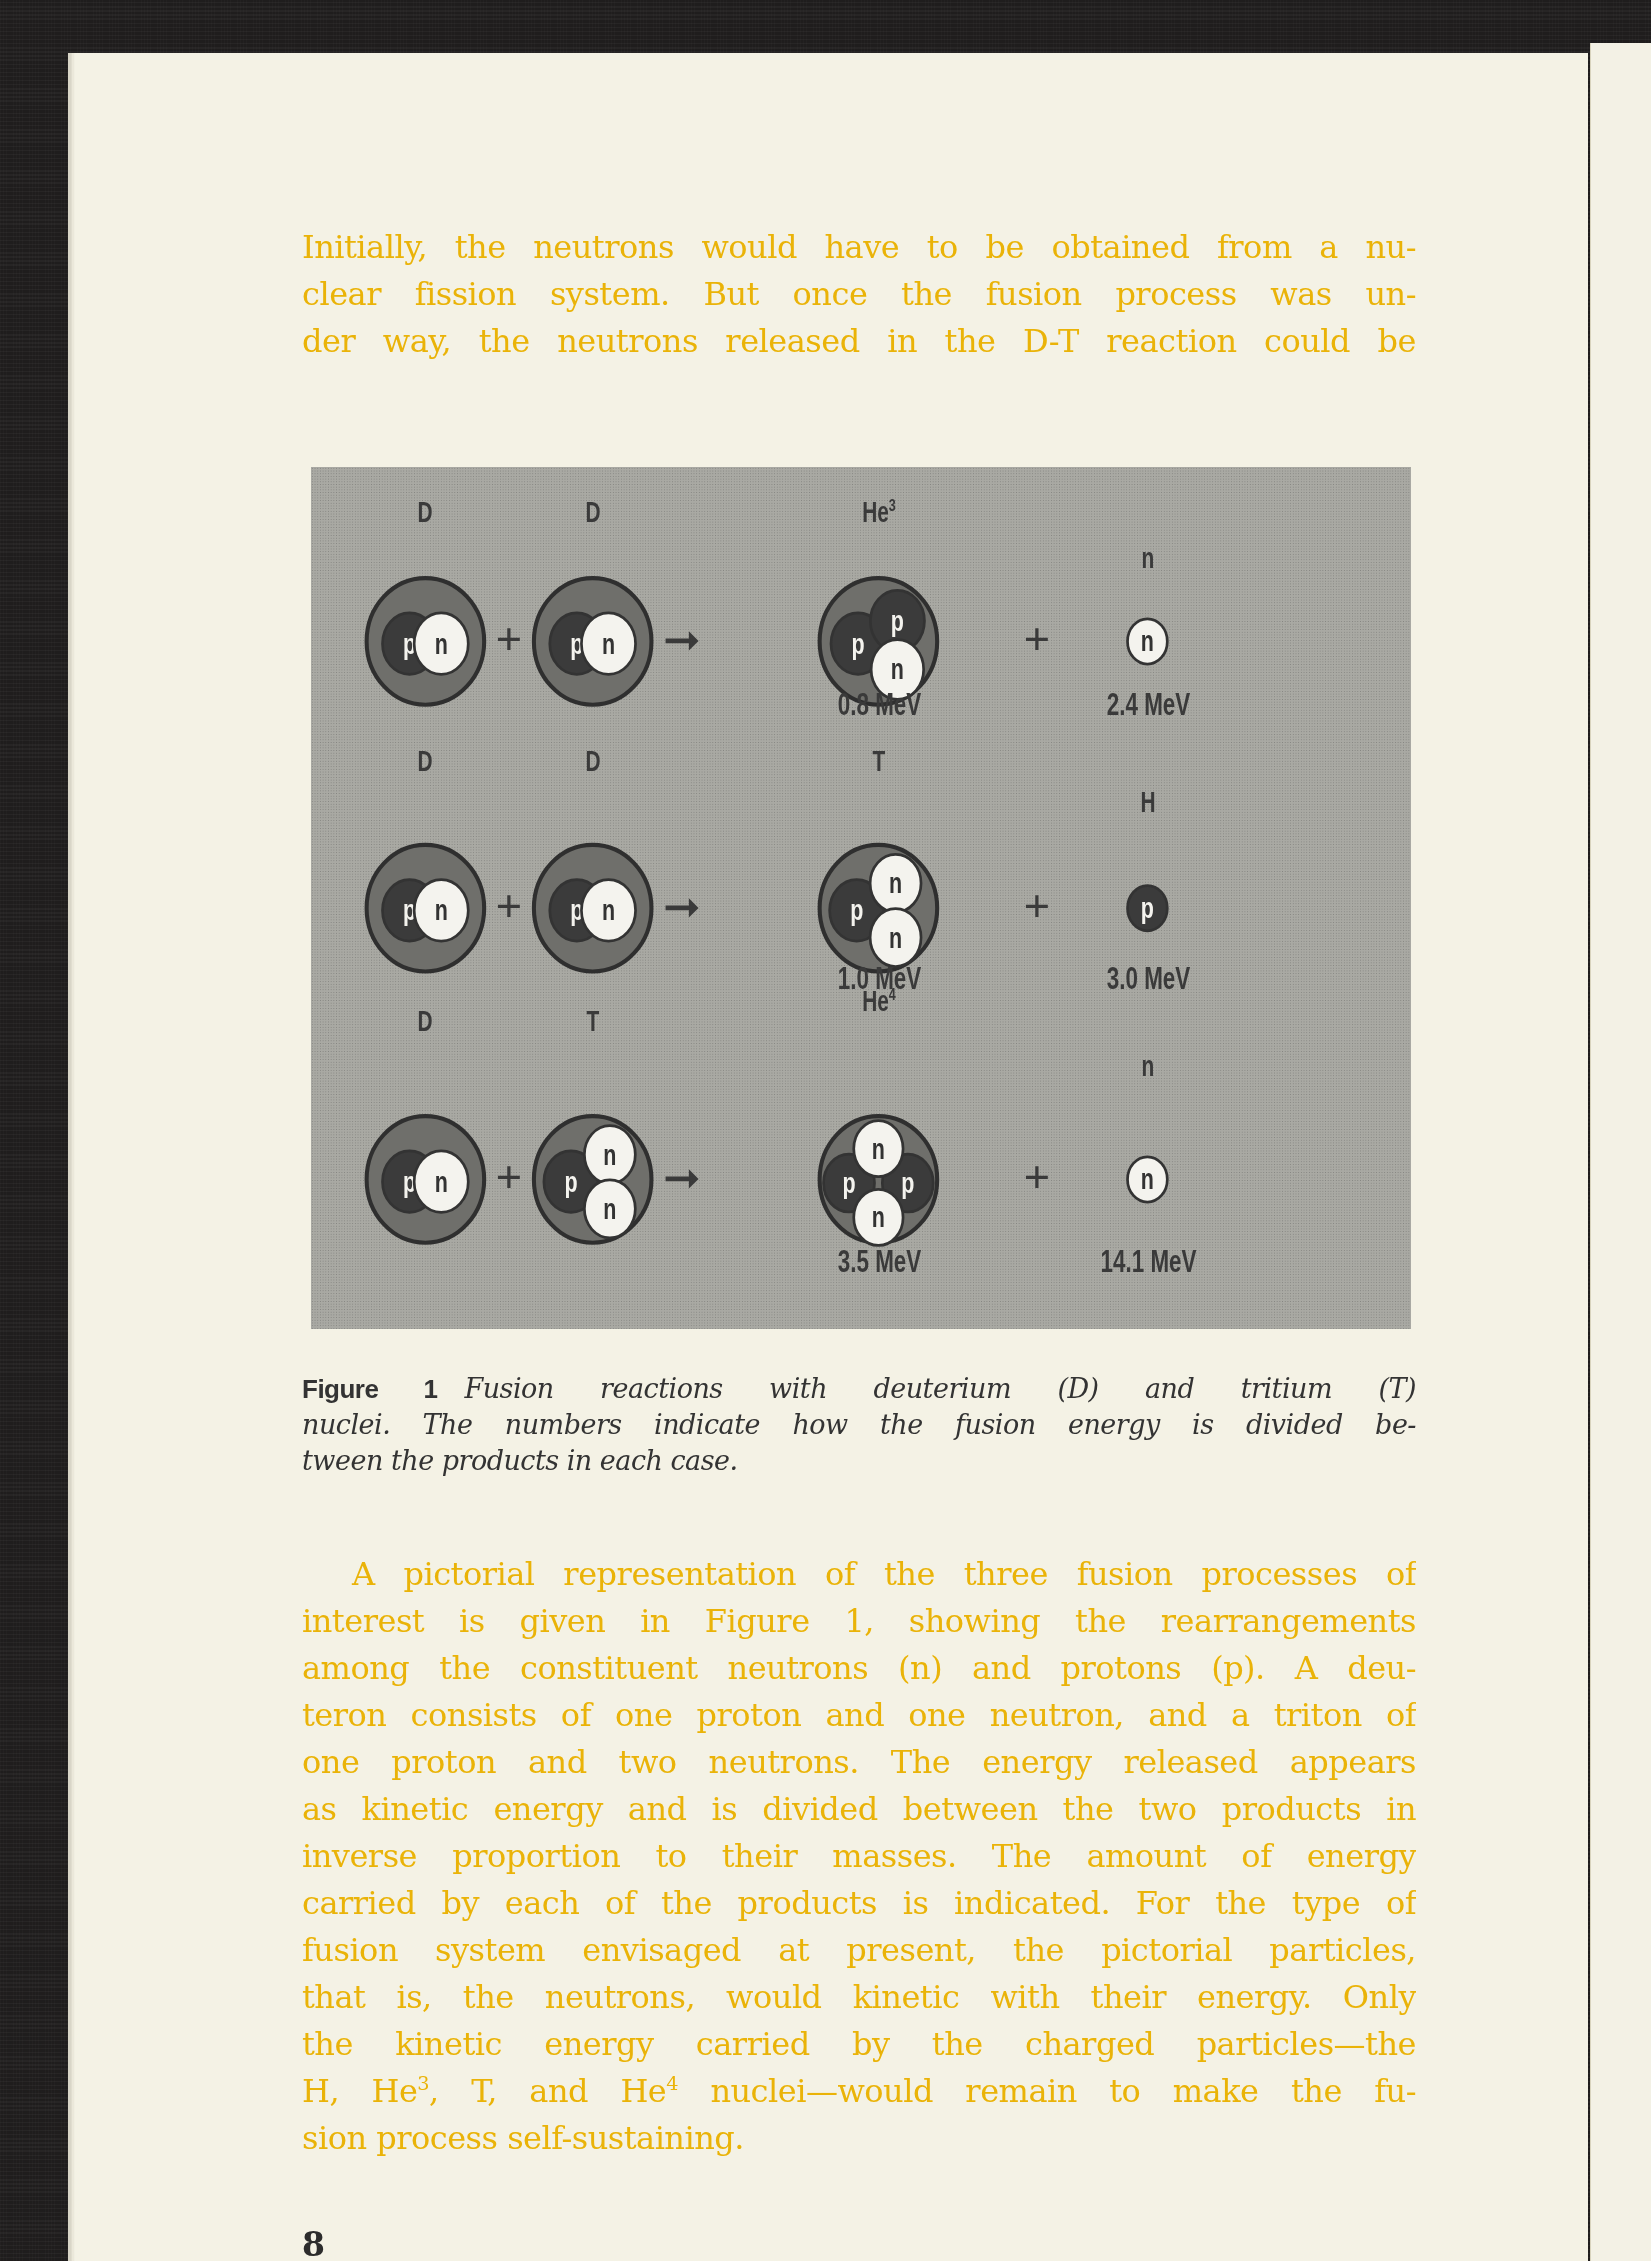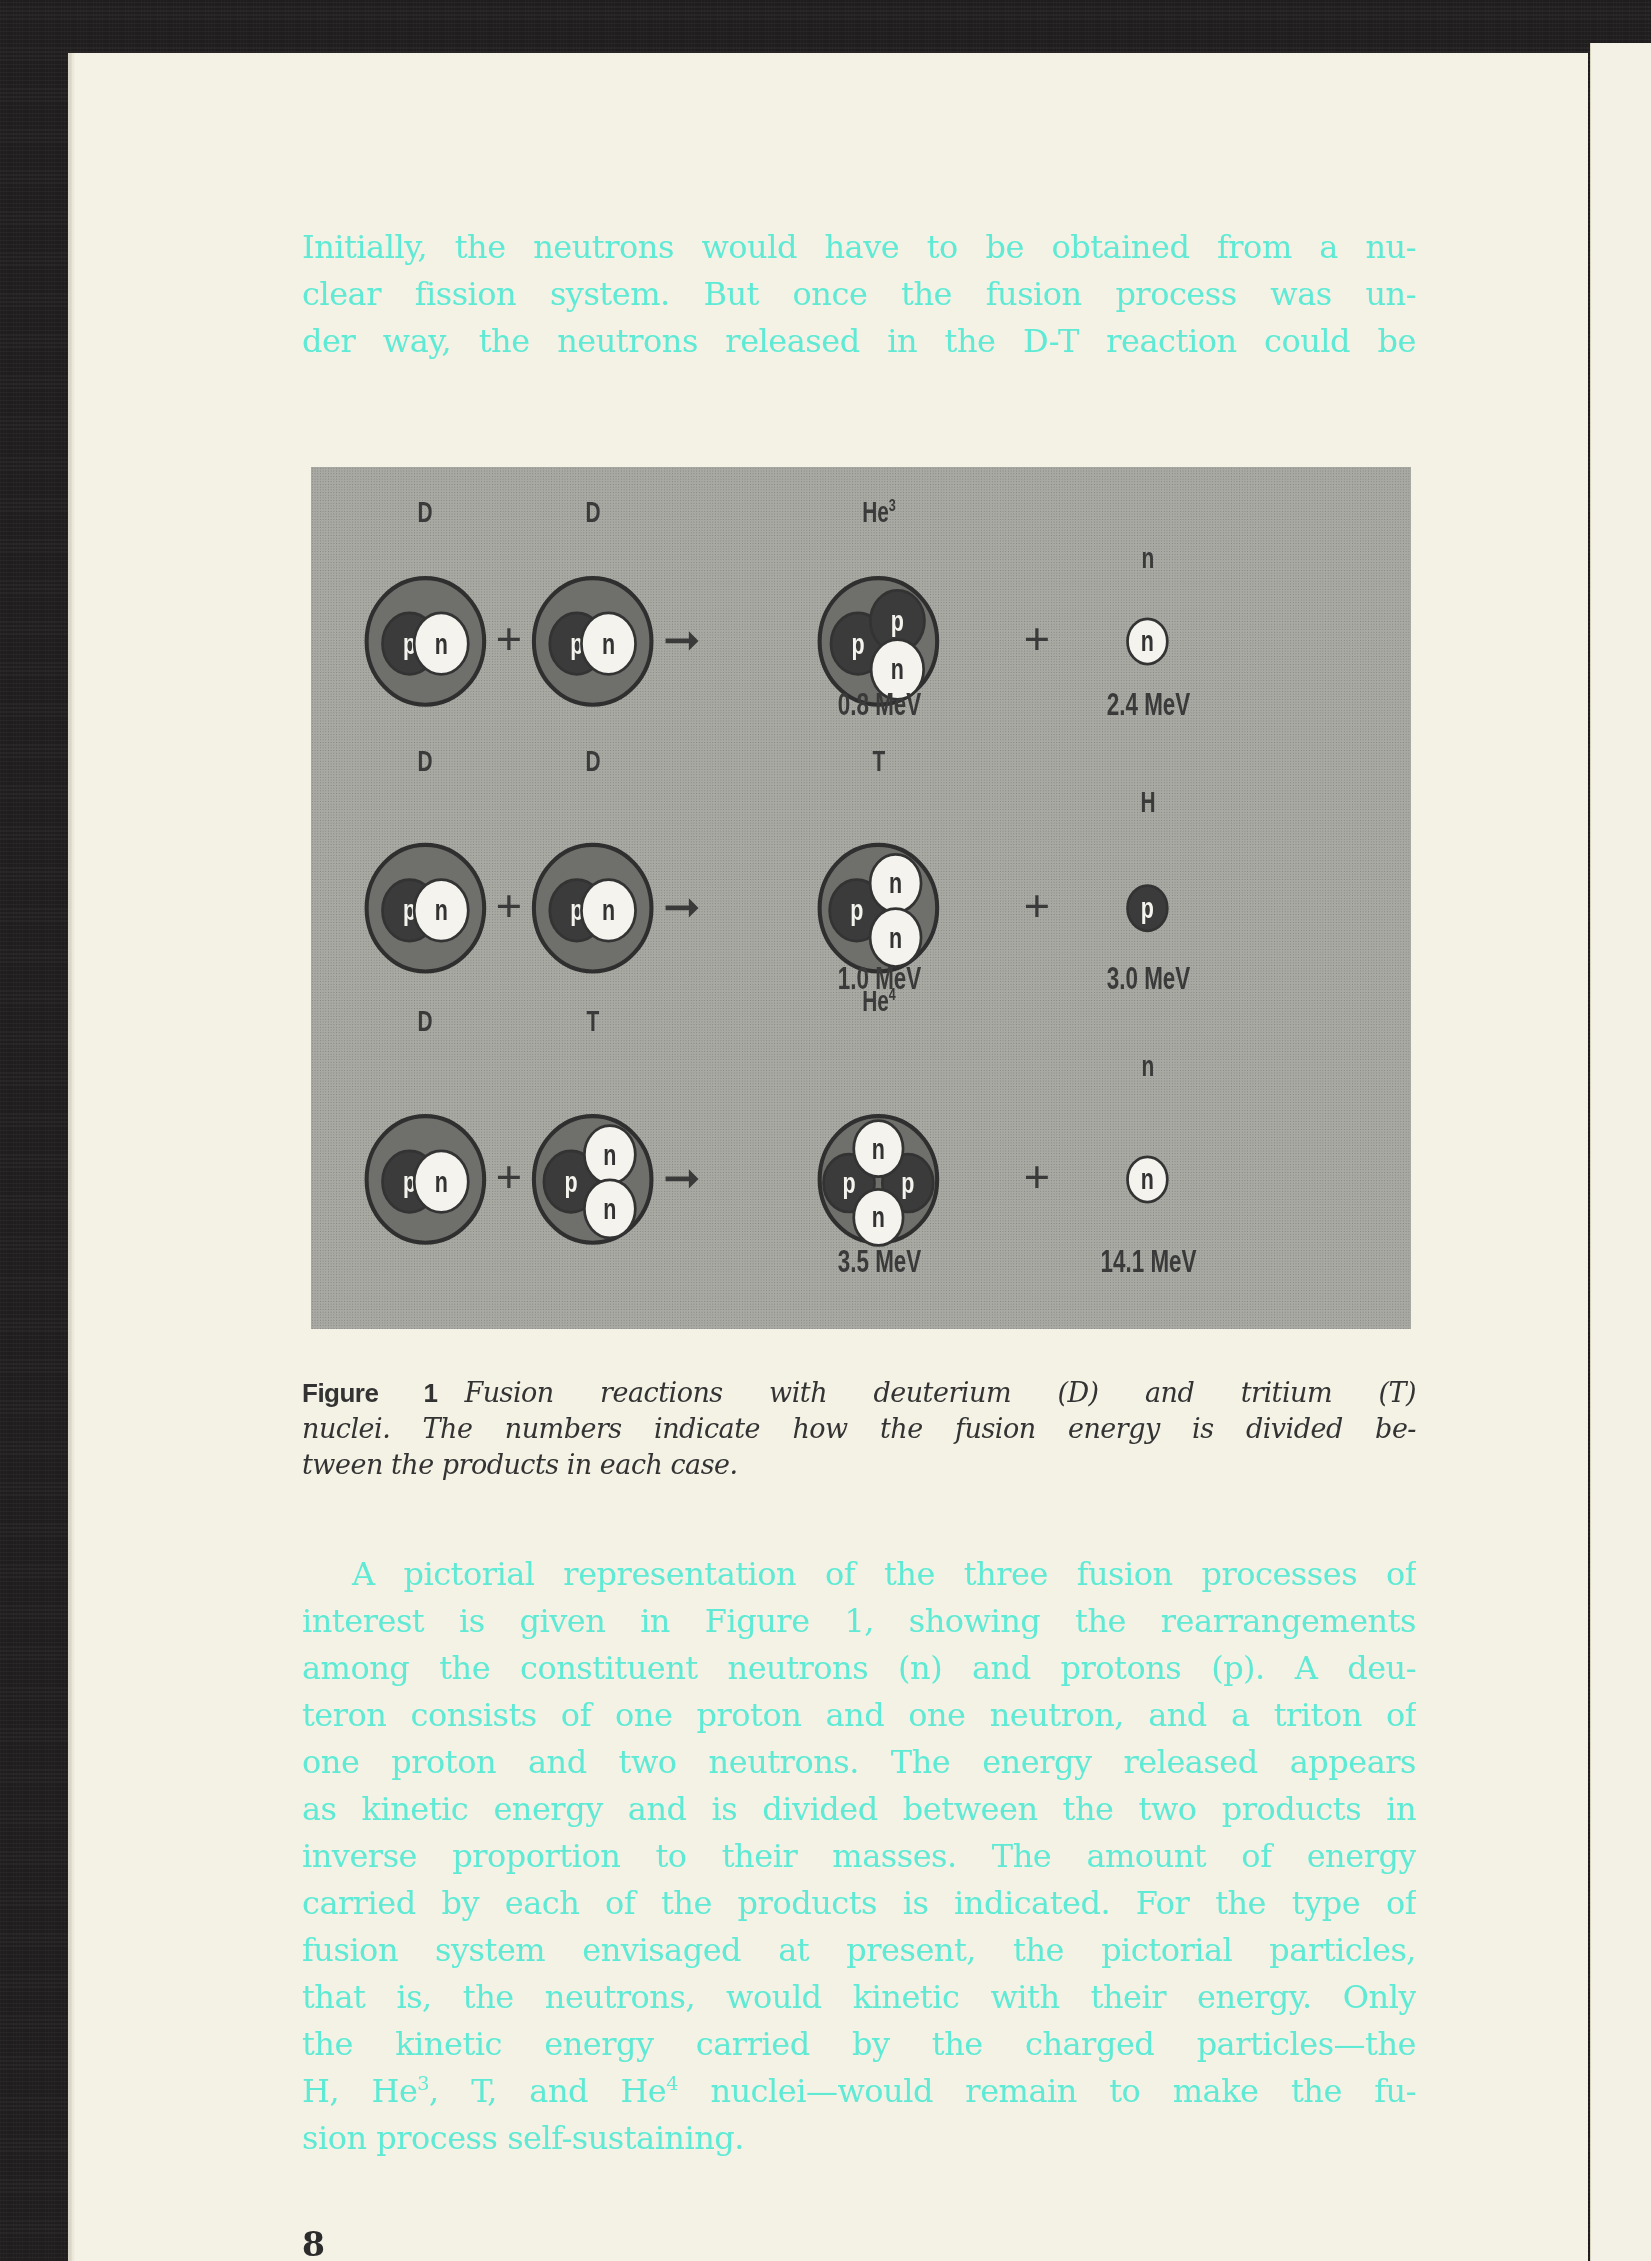--- a/index.html
+++ b/index.html
@@ -7,41 +7,41 @@
          background:#1f1d1d; font-family:"DejaVu Serif", serif; }
   .binding { position:absolute; inset:0;
     background:
       repeating-linear-gradient(0deg, rgba(255,255,255,0.035) 0 1.4px, rgba(0,0,0,0) 1.4px 4.1px),
       repeating-linear-gradient(90deg, rgba(255,255,255,0.02) 0 0.9px, rgba(0,0,0,0) 0.9px 3.2px),
       #1f1d1d; }
   .page { position:absolute; left:68px; top:53px; width:1520px; height:2356px;
     background:#f4f2e5; box-shadow: inset 3.6px 0 0 #d9d6c8, inset 6.3px 0 0 #ebe8da; }
   .right-page { position:absolute; left:1590px; top:43px; width:63px; height:2365px;
     background:#f3f1e5; border-left:1.4px solid #d8d3bd; }
-  .text { position:absolute; left:302px; width:1114px; color:#5eead4;
+  .text { position:absolute; left:302px; width:1114px; color:#eab308;
     font-family:"DejaVu Serif", serif; }
   .para { font-size:32px; line-height:47px; text-align:justify; letter-spacing:-0.5px; }
   .para .line { display:block; height:47px; white-space:nowrap; text-align-last:justify; text-align:justify; overflow:hidden; }
   .para .line.last { text-align-last:left; }
   .para .line.indent { padding-left:50px; }
   sup { font-size:0.6em; line-height:0; vertical-align:super; }
 
   .figure { position:absolute; left:311px; top:467px; width:1100px; height:862px;
     background:#a9a9a3;
     background-image: radial-gradient(circle, rgba(60,60,60,0.35) 0.6px, rgba(0,0,0,0) 0.7px);
     background-size:2.7px 2.7px; }
   .fig-label { position:absolute; font-family:"Liberation Sans", sans-serif; font-weight:bold;
     color:#3a3a3a; font-size:29px; transform:scaleX(0.72); transform-origin:center; text-align:center; width:90px; margin-left:-45px; }
   .energy { position:absolute; font-family:"Liberation Sans", sans-serif; font-weight:bold;
     color:#3a3a3a; font-size:32px; transform:scaleX(0.7); transform-origin:center; text-align:center; width:181px; margin-left:-90px; white-space:nowrap; }
   .op { position:absolute; font-family:"Liberation Sans", sans-serif; color:#3a3a3a; font-size:45px; width:45px; margin-left:-22.6px; text-align:center; }
   svg.nuc { position:absolute; overflow:visible; }
 
   .caption { position:absolute; left:302px; top:1373px; width:1114px; color:#333; }
-  .caption .line { display:block; height:36px; line-height:40px; font-size:27px; font-style:italic;
+  .caption .line { display:block; height:36px; line-height:32px; font-size:27px; font-style:italic;
     font-family:"DejaVu Serif", serif; white-space:nowrap; text-align:justify; text-align-last:justify; letter-spacing:-0.5px; }
   .caption .line.last { text-align-last:left; }
   .caption .fig-num { font-style:normal; font-weight:bold; font-family:"Liberation Sans", sans-serif; font-size:26px; margin-right:27px; }
 
   .page-number { position:absolute; left:302px; top:2225px; font-size:33px; color:#2c2c2c; font-family:"DejaVu Serif", serif; font-weight:bold; }
 </style>
 </head>
 <body>
 
 <div class="binding"></div>

